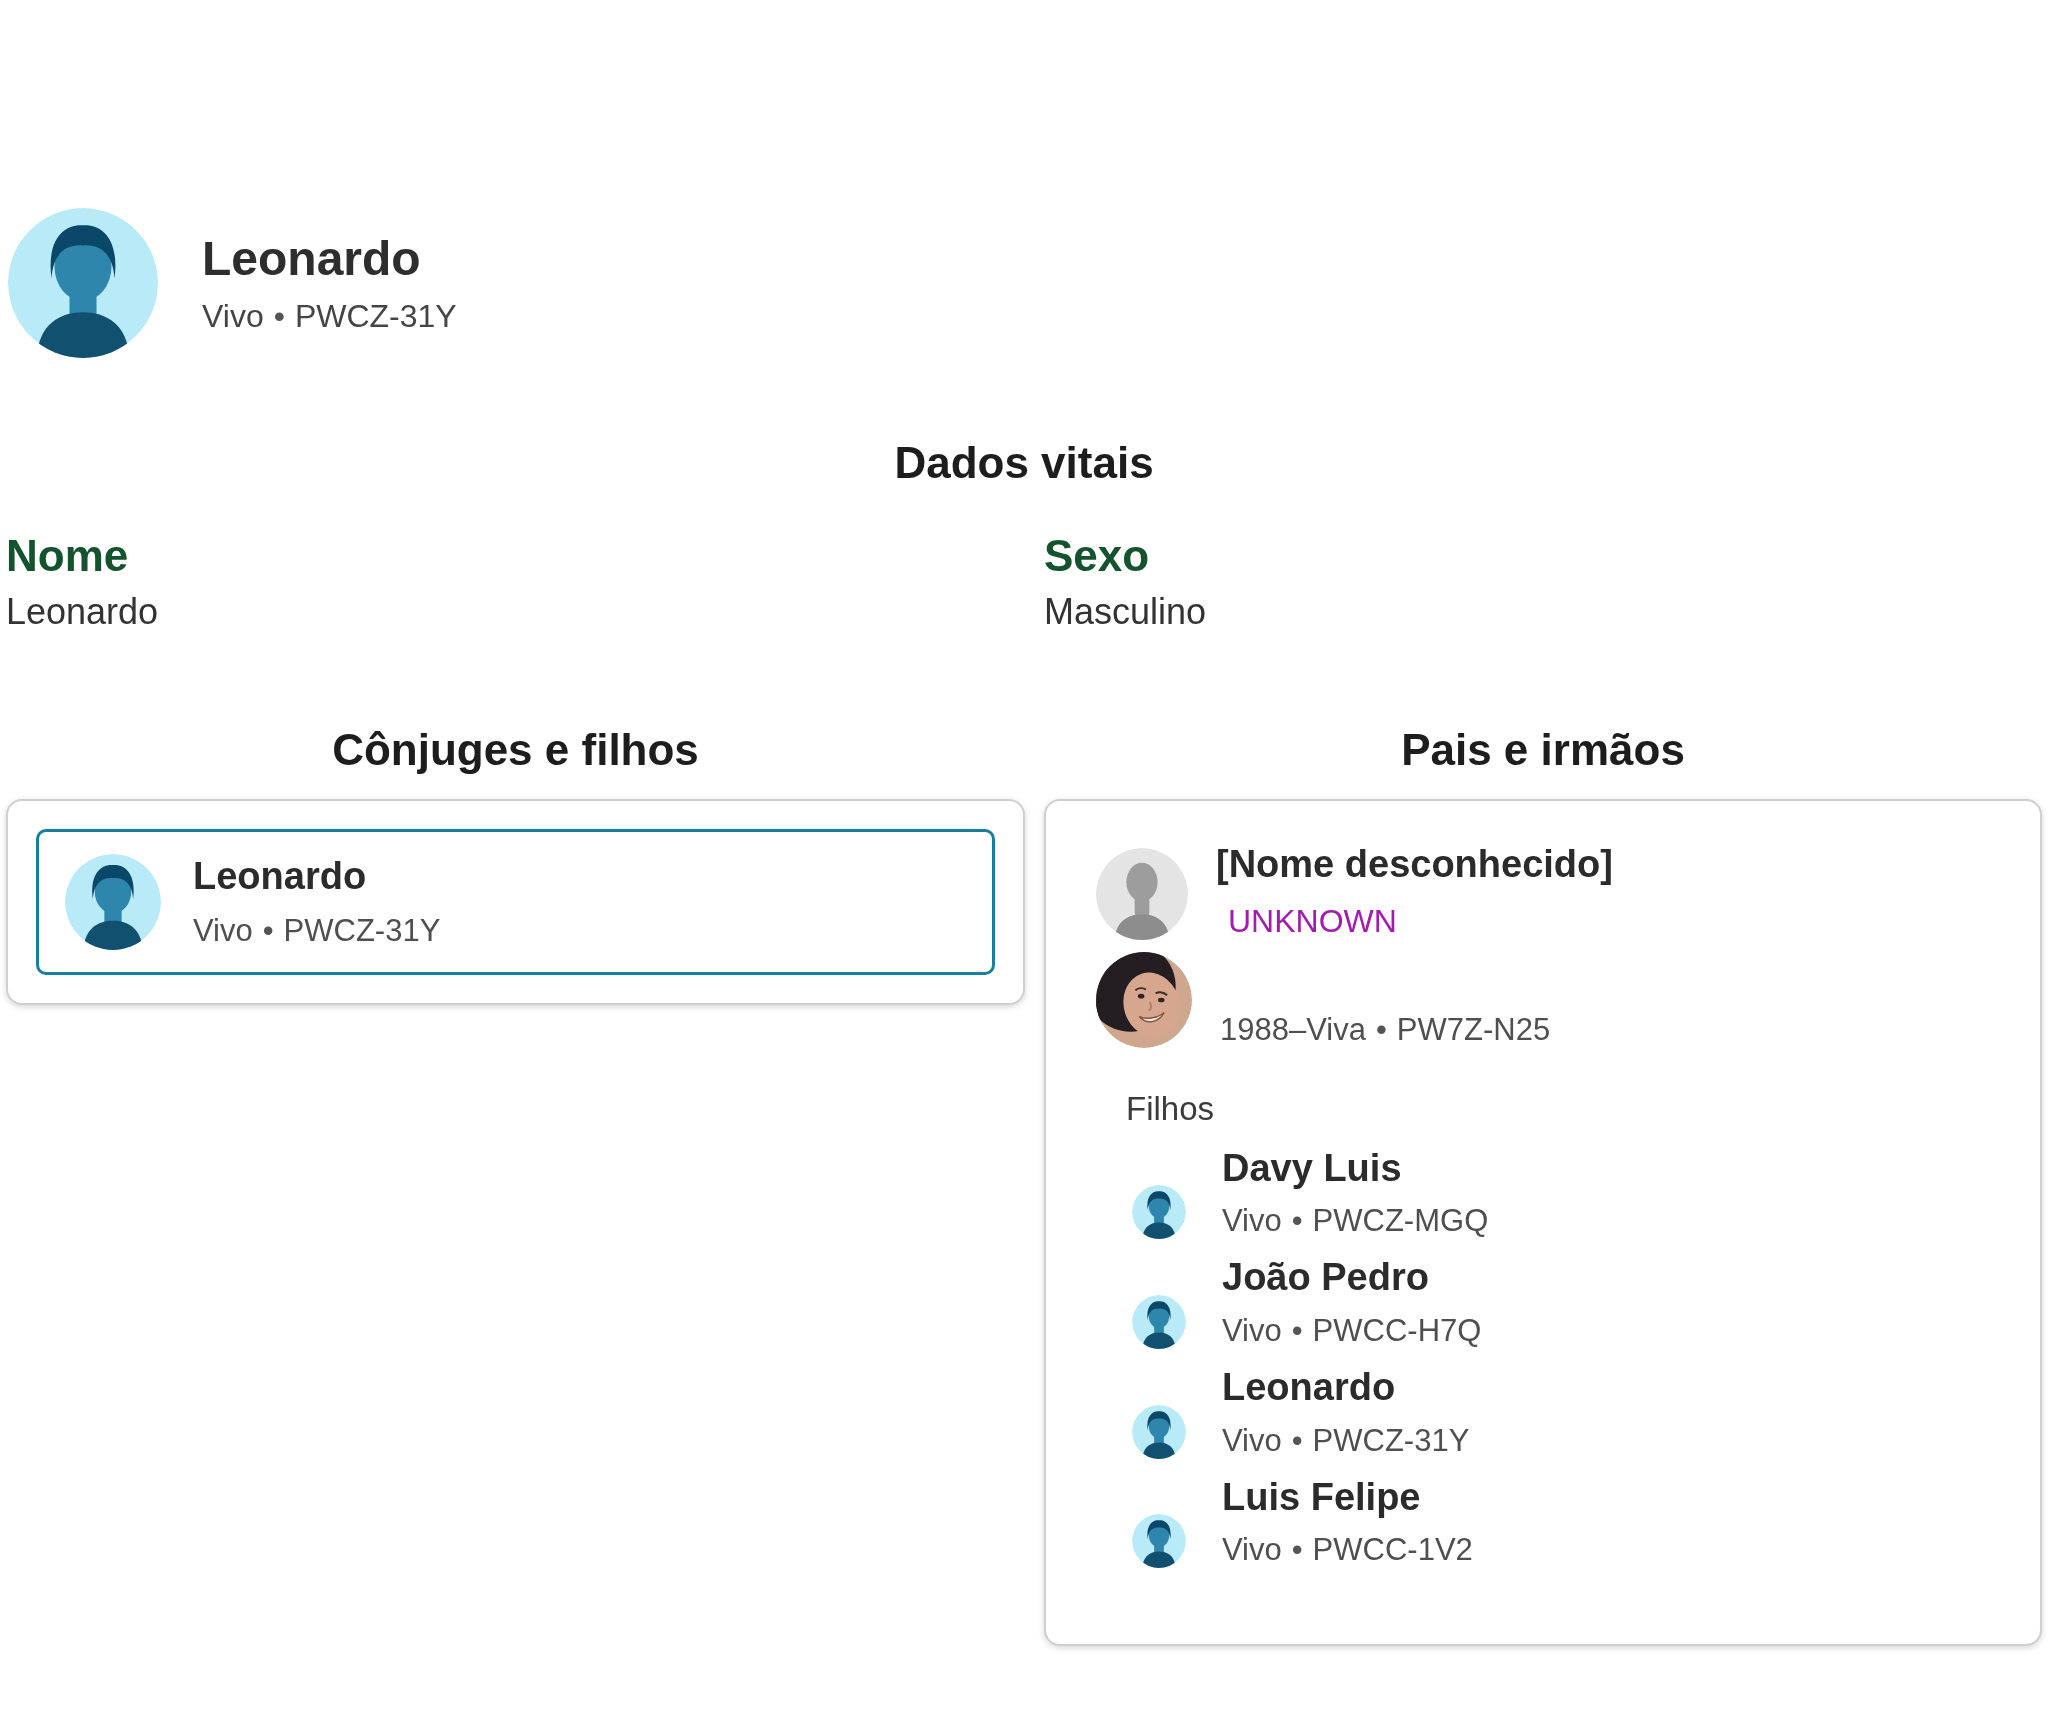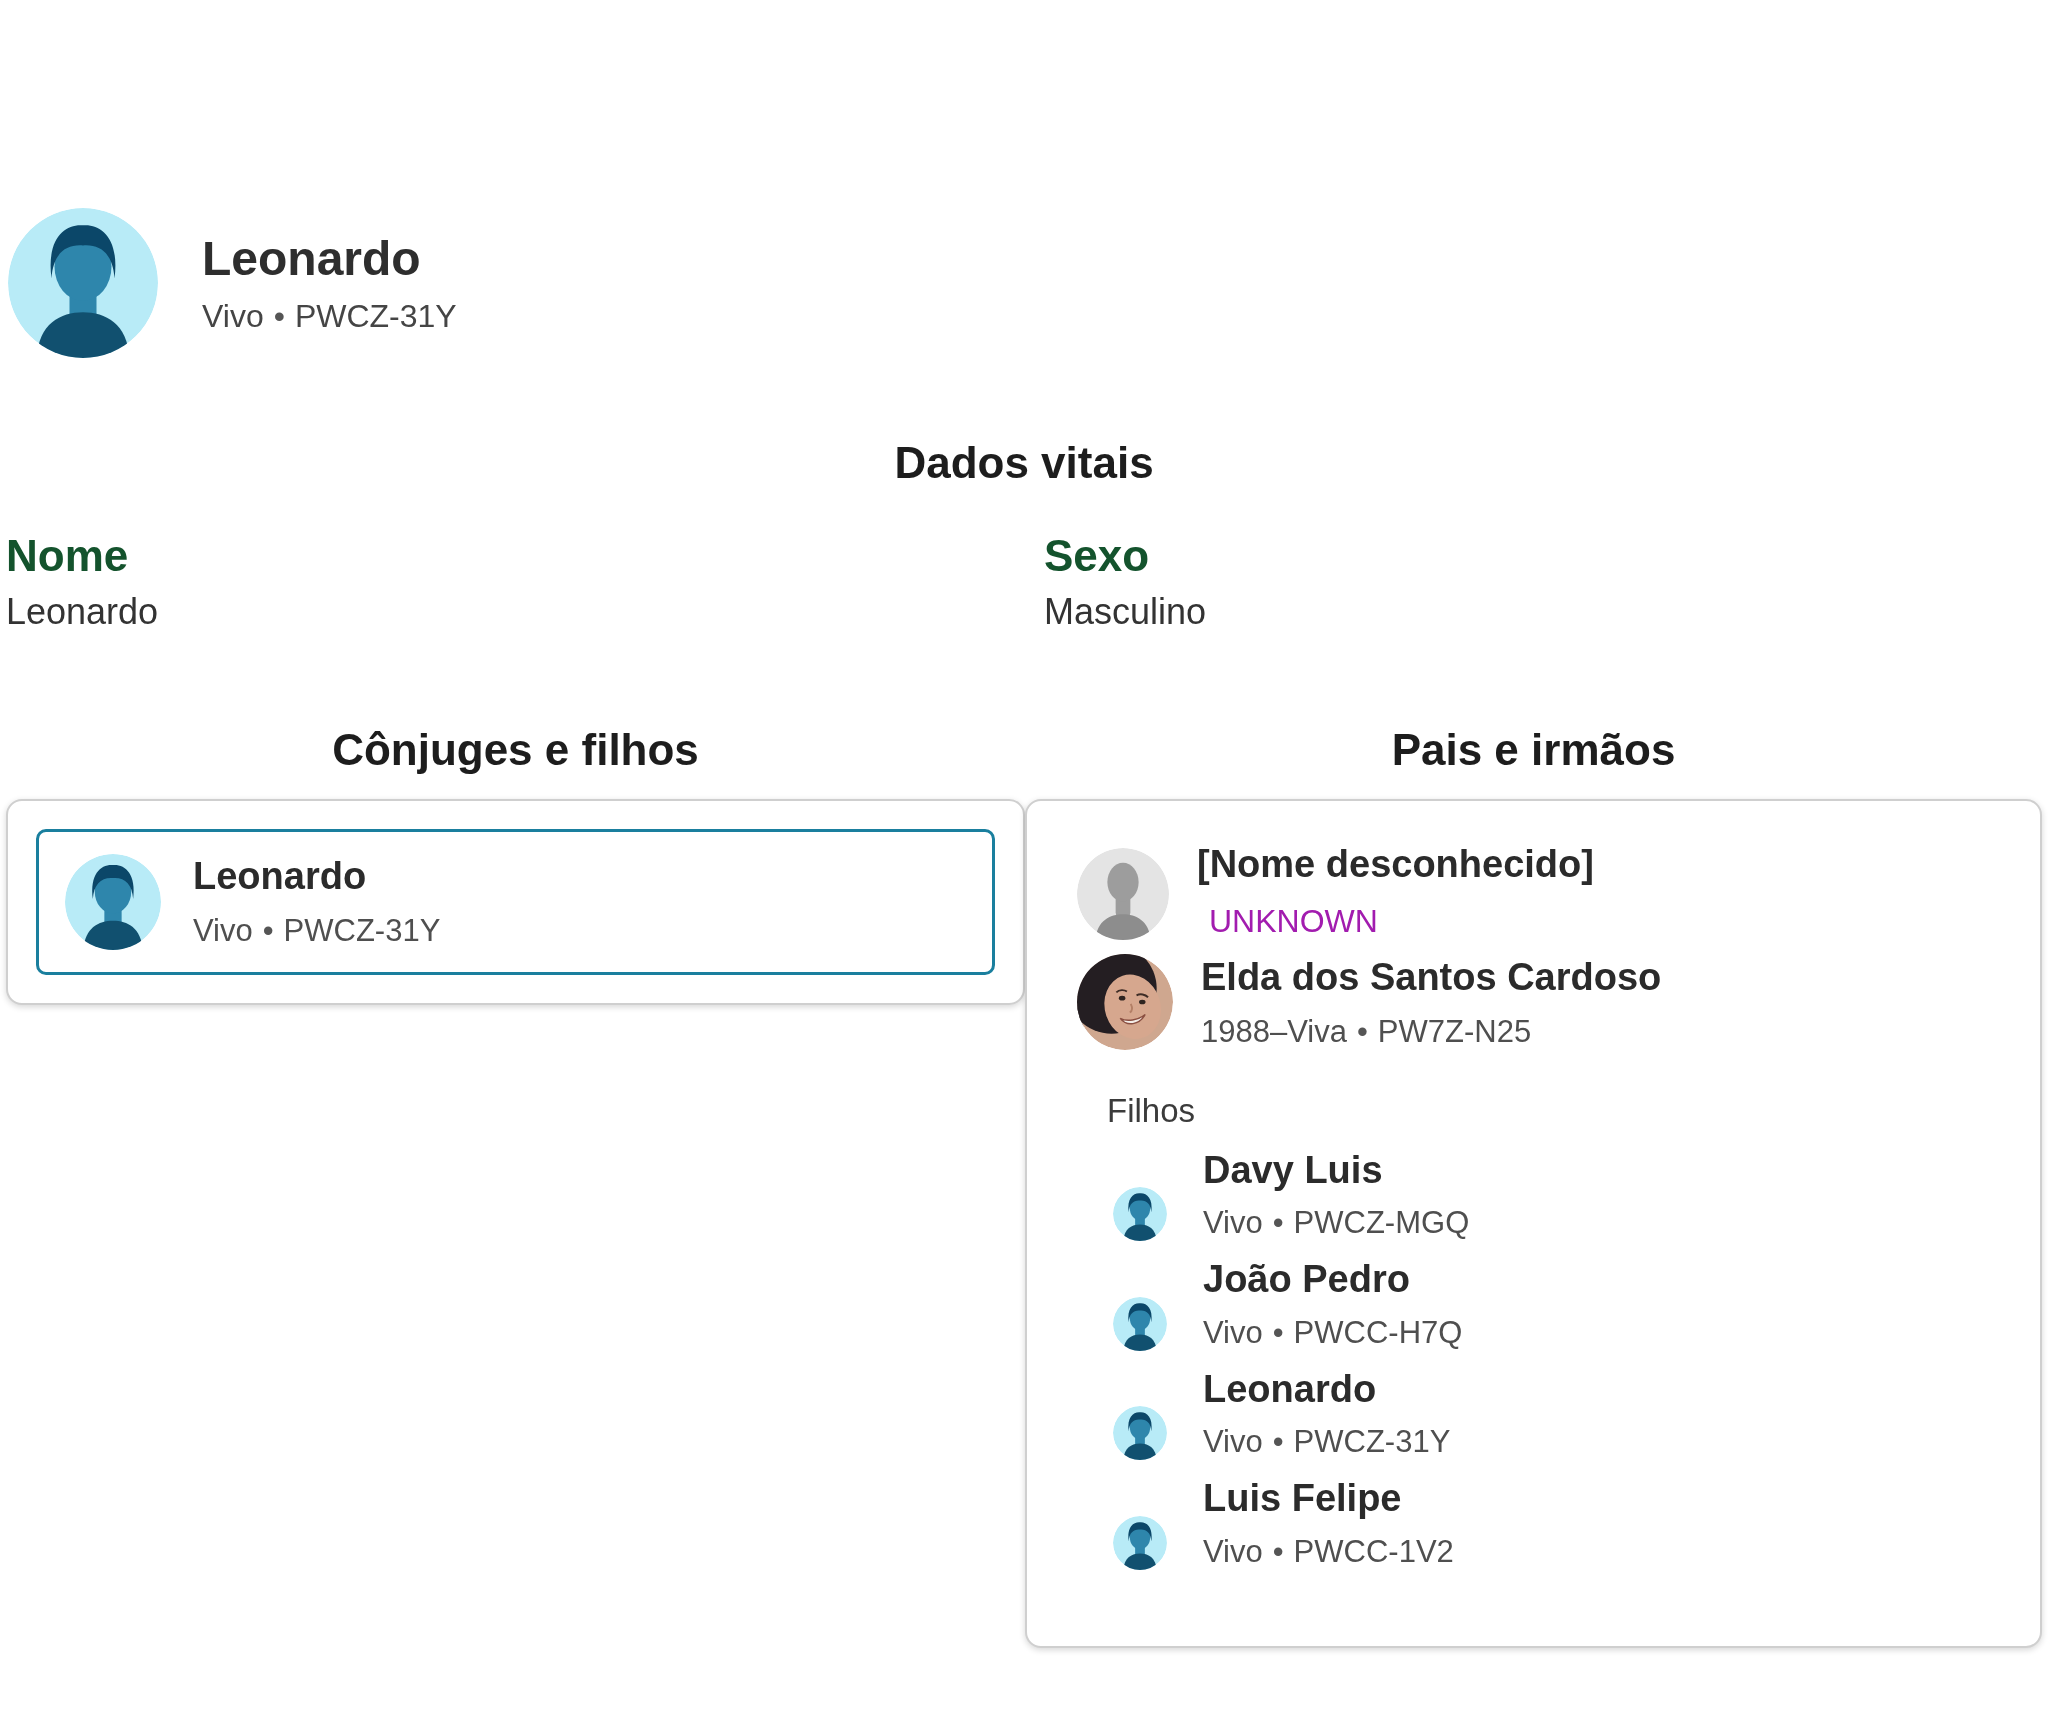--- a/index.html
+++ b/index.html
@@ -27,21 +27,21 @@
 
   h2{margin:0;font-size:44px;font-weight:700;color:#1d1d1d;line-height:1.15;text-align:center;}
 
   
   .vitals{margin:80px 6px 0 6px;}
   .vitals-grid{display:grid;grid-template-columns:1038px 1fr;margin-top:42px;}
   .field-label{font-size:44px;font-weight:700;color:#14532d;}
   .field-value{font-size:36px;color:#333;margin-top:10px;}
 
   
-  .family-grid{display:grid;grid-template-columns:1019px 1fr;margin:92px 6px 0 6px;align-items:start;}
+  .family-grid{display:grid;grid-template-columns:1019px 1fr;column-gap:19px;margin:92px 6px 0 6px;align-items:start;}
   .family-col h2{margin-bottom:24px;}
   .card{background:#fff;border:2px solid #cfcfcf;border-radius:16px;box-shadow:0 2px 6px rgba(0,0,0,.16);}
 
   
   .spouses-card{padding:28px;}
   .selected-person-card{border:3px solid var(--accent,#1a7f9e);border-radius:10px;display:flex;align-items:center;gap:32px;padding:22px 26px;cursor:pointer;}
   .avatar-lg{width:96px;height:96px;}
   .p-name{font-size:38px;font-weight:700;color:#2b2b2b;line-height:1.15;}
   .p-sub{font-size:31px;color:#4f4f4f;margin-top:14px;}
 
@@ -157,21 +157,20 @@
           </div>
         </div>
 
         <div class="parent-row">
           <span class="avatar avatar-lg">
             <svg>
                 <use href="#sym-photo"></use>
               </svg>
           </span>
           <div class="parent-text">
-            <div class="p-name">Elda dos Santos Cardoso</div>
             <div class="p-sub">
               <span>1988–Viva</span><span class="dot">•</span><span>PW7Z-N25</span>
             </div>
           </div>
         </div>
 
         <div class="children-label">Filhos</div>
 
         <div class="child-row">
           <span class="avatar avatar-sm">

